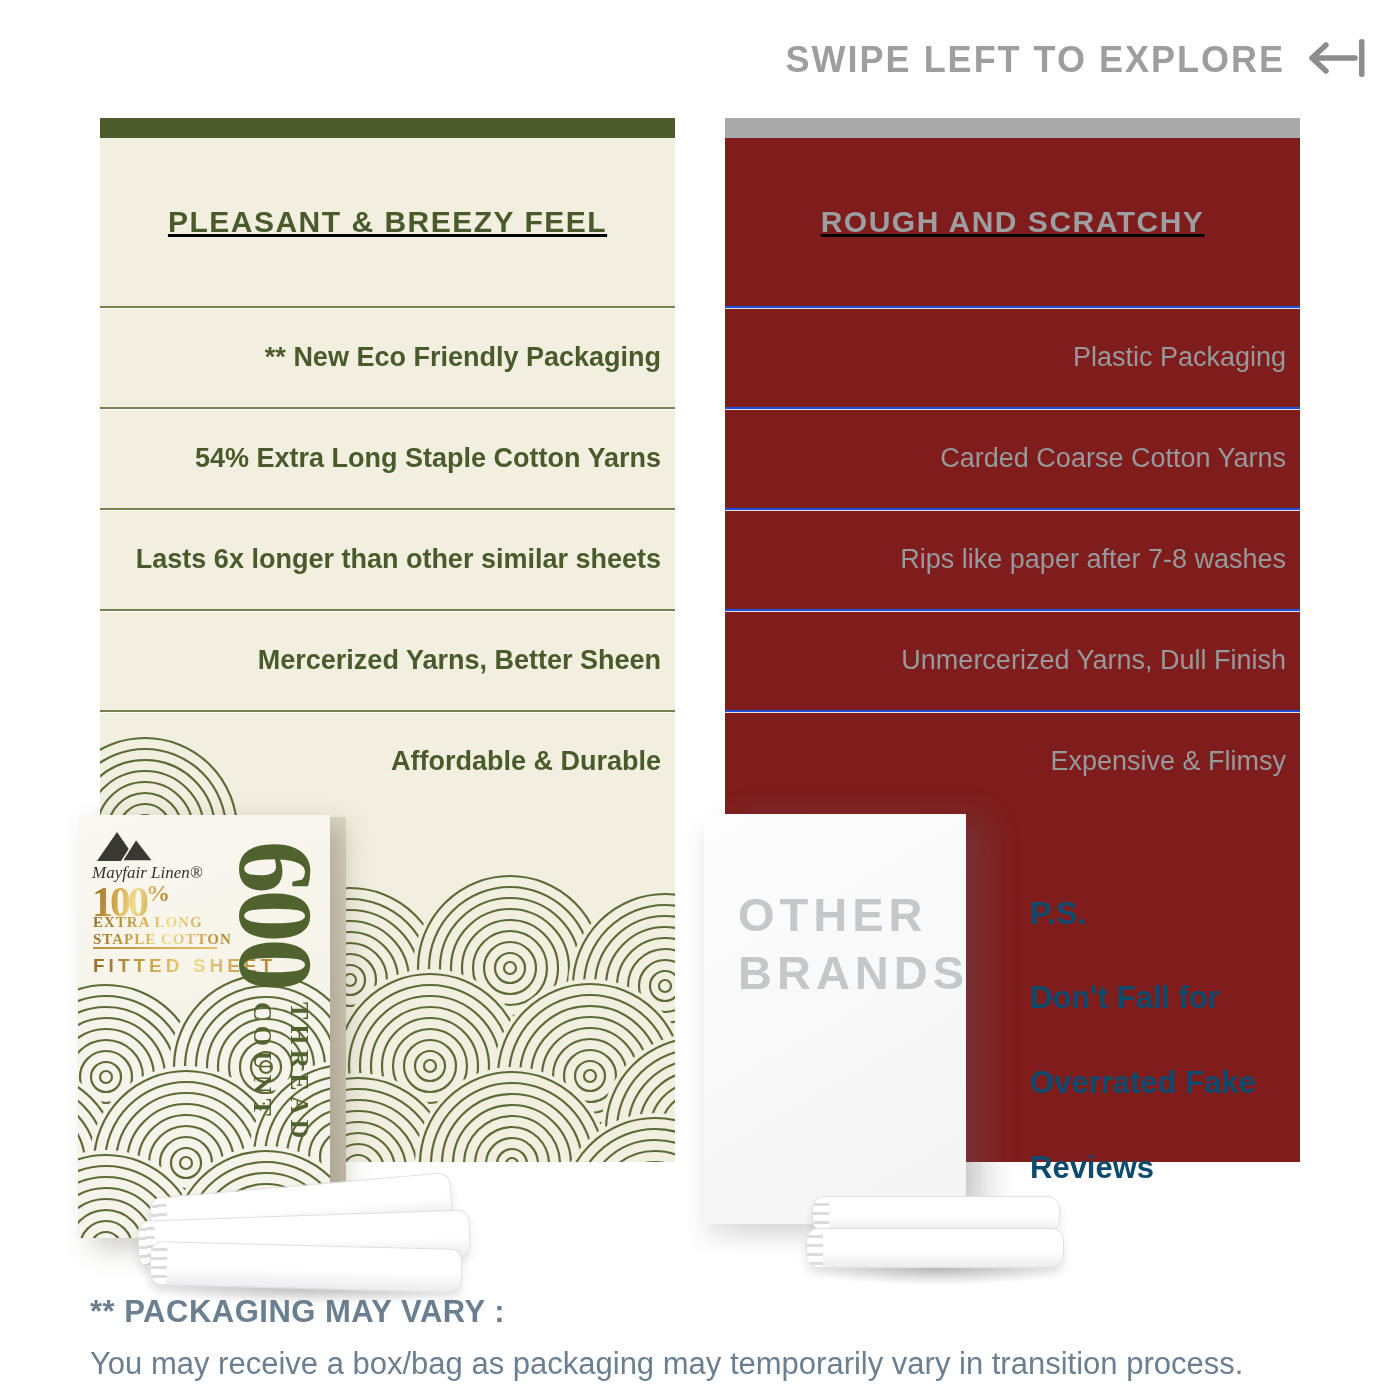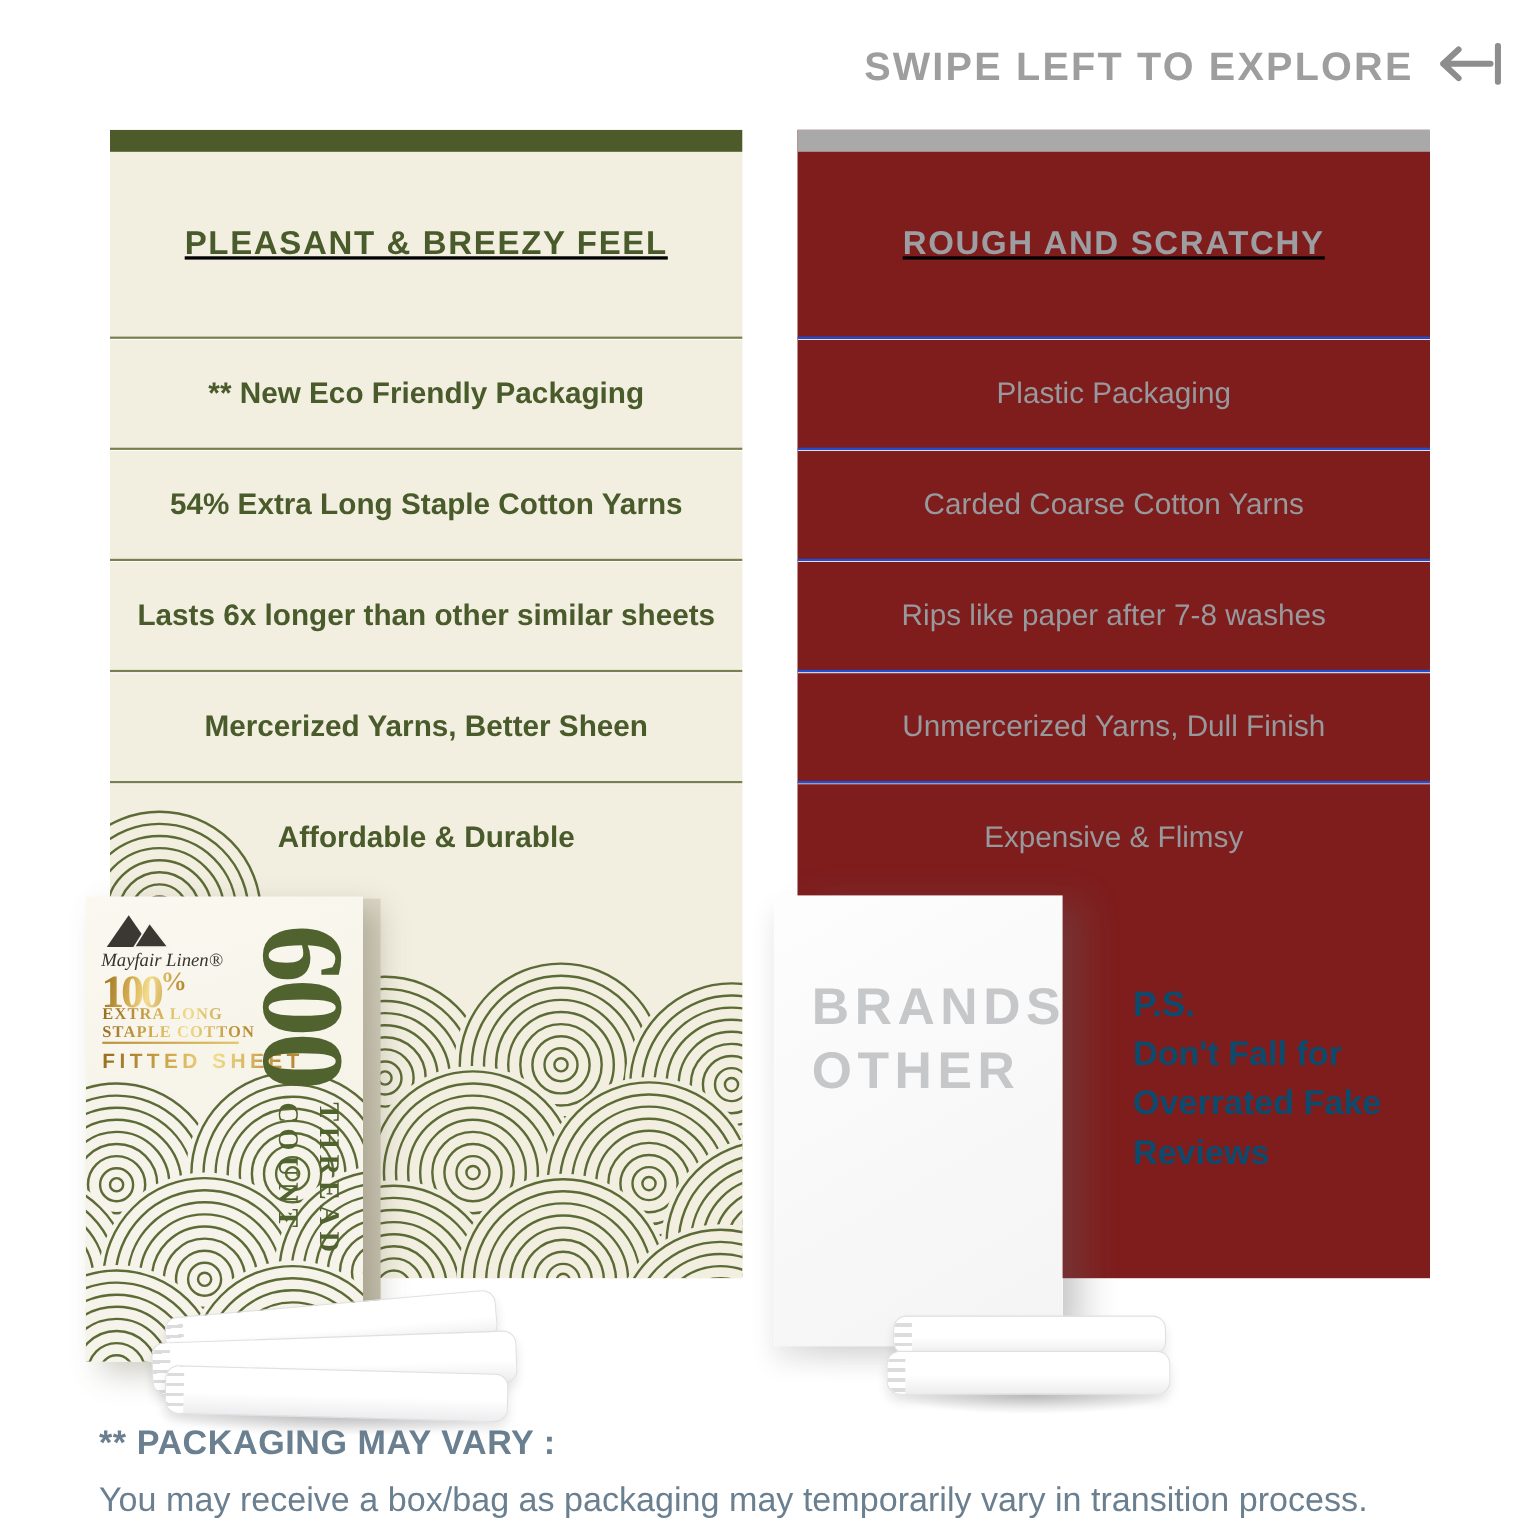--- a/index.html
+++ b/index.html
@@ -14,21 +14,21 @@
   .panel{position:absolute;top:118px;width:575px;height:1044px;overflow:hidden;}
   .panel.left{left:100px;background:#f2efe1;}
   .panel.right{left:725px;background:#7f1d1d;}
   .topbar{height:20px;width:100%;}
   .topbar.green{background:#4d5b2b;}
   .topbar.gray{background:#a9a9a9;}
   .panel-header{height:168px;display:flex;align-items:center;justify-content:center;text-decoration:underline;}
   .panel-title{font-size:30px;font-weight:bold;letter-spacing:1.5px;}
   .panel.left .panel-title{color:#4a5b2b;}
   .panel.right .panel-title{color:#9c9ea1;}
-  .row{height:99px;display:flex;align-items:center;justify-content:center;
+  .row{height:99px;display:flex;align-items:center;justify-content:flex-end;
        box-shadow:inset 0 1px 0 rgba(255,255,255,.85);}
   .panel.left .row{border-top:2px solid #79804f;}
   .panel.right .row{border-top:2px solid #1d4ed8;}
   .row-text{font-size:27px;text-align:center;padding:0 14px;}
   .panel.left .row-text{color:#4a5b2b;font-weight:600;}
   .panel.right .row-text{color:#97999c;font-weight:400;}
   .pattern-svg{position:absolute;left:0;top:0;}
 
   
   .product-box{position:absolute;left:78px;top:815px;width:268px;height:423px;z-index:3;}
@@ -60,21 +60,21 @@
                line-height:37px;letter-spacing:5px;color:#50622e;}
 
   
   .other-box{position:absolute;left:704px;top:814px;width:262px;height:410px;z-index:3;
              background:linear-gradient(150deg,#fdfdfd,#f4f4f5);
              box-shadow:26px 0 30px -6px rgba(110,110,110,.30),0 14px 22px rgba(0,0,0,.10);}
   .other-text{position:absolute;left:34px;top:72px;font-size:47px;font-weight:bold;
               letter-spacing:5px;line-height:58px;color:#c6c7c9;}
   .ps-block{position:absolute;left:1030px;top:891px;z-index:3;color:#0c4a6e;}
   .ps-heading{font-size:32px;font-weight:bold;line-height:44px;}
-  .ps-line{font-size:31px;font-weight:700;line-height:45px;}
+  .ps-line{font-size:31px;font-weight:700;line-height:45px;margin-top:40px;}
 
   
   .sheet{position:absolute;background:linear-gradient(180deg,#ffffff 55%,#ededef);
          border:1px solid #e0e0e3;border-radius:12px;
          box-shadow:0 6px 10px rgba(0,0,0,.10);}
   .sheet .cap{position:absolute;left:0;top:0;bottom:0;width:16px;border-radius:12px 0 0 12px;
          background:repeating-linear-gradient(180deg,#ffffff 0 6px,#dcdcdf 6px 9px);}
   .ground{position:absolute;background:radial-gradient(ellipse at center,rgba(0,0,0,.20),transparent 70%);}
 
   .footer-note{position:absolute;left:90px;top:1286px;color:#6a7f90;font-size:31px;line-height:52px;}
@@ -223,22 +223,22 @@
     </div>
   <div class="sheet" style="left:138px;top:1215px;width:330px;height:46px;transform:rotate(-2deg);z-index:5;">
       <span class="cap"></span>
     </div>
   <div class="sheet" style="left:150px;top:1245px;width:310px;height:42px;transform:rotate(1.5deg);z-index:6;">
       <span class="cap"></span>
     </div>
 
   <div class="other-box">
     <div class="other-text">
+      <div>OTHER</div>
       <div>BRANDS</div>
-      <div>OTHER</div>
     </div>
   </div>
 
   <div class="ps-block">
     <div class="ps-heading">P.S.</div>
     <div class="ps-line">Don't Fall for</div>
     <div class="ps-line">Overrated Fake</div>
     <div class="ps-line">Reviews</div>
   </div>
 

